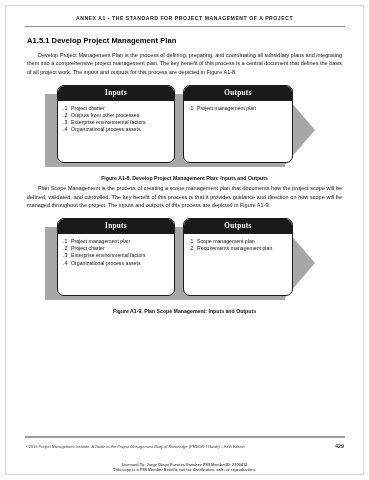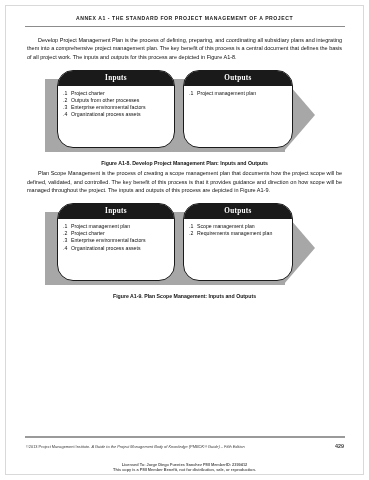--- a/index.html
+++ b/index.html
@@ -104,21 +104,21 @@
     border-bottom: 36.5px solid transparent;
     border-left: 31px solid #a7a7a7;
   }
 
   
   .panel {
     position: absolute;
     top: 0;
     background: #ffffff;
     border: 0.8px solid #1a1a1a;
-    border-radius: 16px;
+    border-radius: 7px;
     box-sizing: border-box;
     overflow: hidden;
   }
   .panel-inputs  { left: 30px;  width: 118px; height: 78px; }
   .panel-outputs { left: 156px; width: 110px; height: 78px; }
 
   .panel-head {
     background: #1a1a1a;
     color: #ffffff;
     font-family: "Liberation Serif", serif;
@@ -201,20 +201,21 @@
 
 <div class="page">
 
   <div class="page-border"></div>
 
   <div class="running-head">ANNEX A1 - THE STANDARD FOR PROJECT MANAGEMENT OF A PROJECT</div>
   <div class="head-rule"></div>
 
   <div class="content">
 
+    <h2 class="section-title">A1.5.1 Develop Project Management Plan</h2>
     <p class="body-para">Develop Project Management Plan is the process of defining, preparing, and coordinating all subsidiary plans and integrating them into a comprehensive project management plan. The key benefit of this process is a central document that defines the basis of all project work. The inputs and outputs for this process are depicted in Figure A1-8.</p>
 
     <div class="figure">
       <div class="arrow">
         <div class="arrow-body"></div>
         <div class="arrow-head"></div>
       </div>
 
       <div class="panel panel-inputs">
         <div class="panel-head">Inputs</div>

